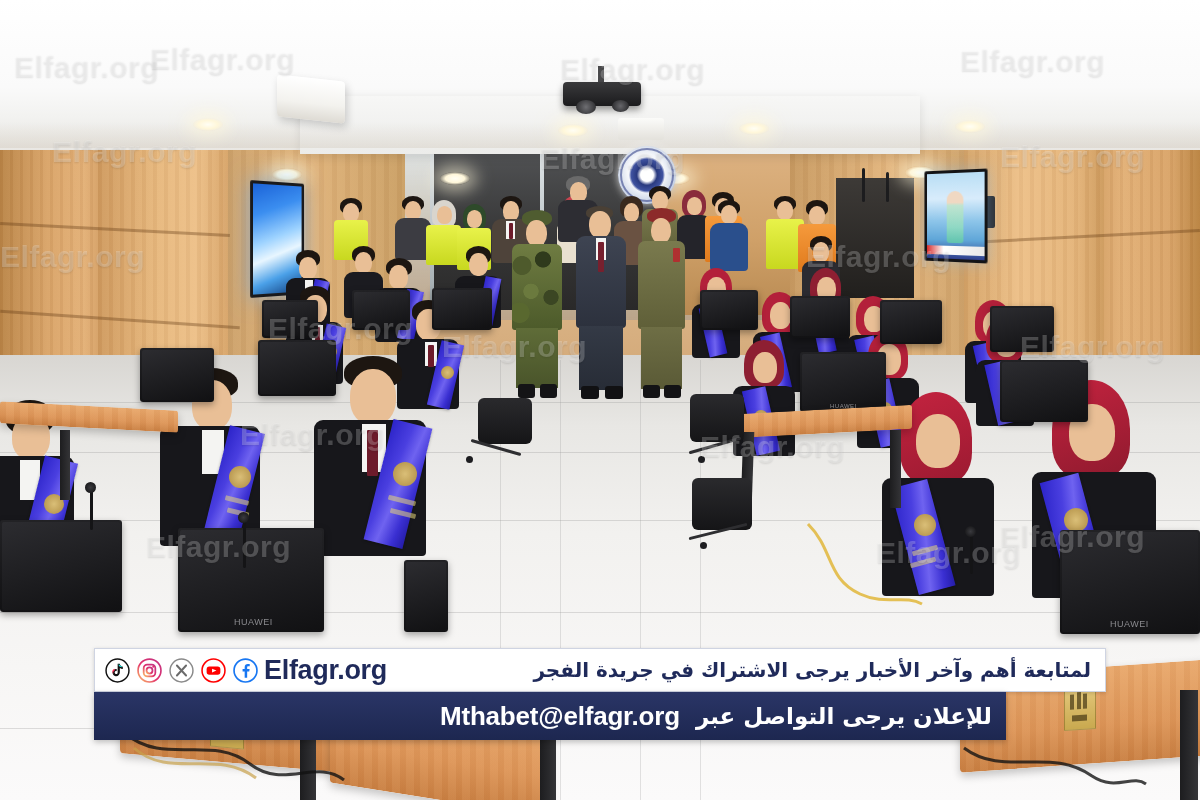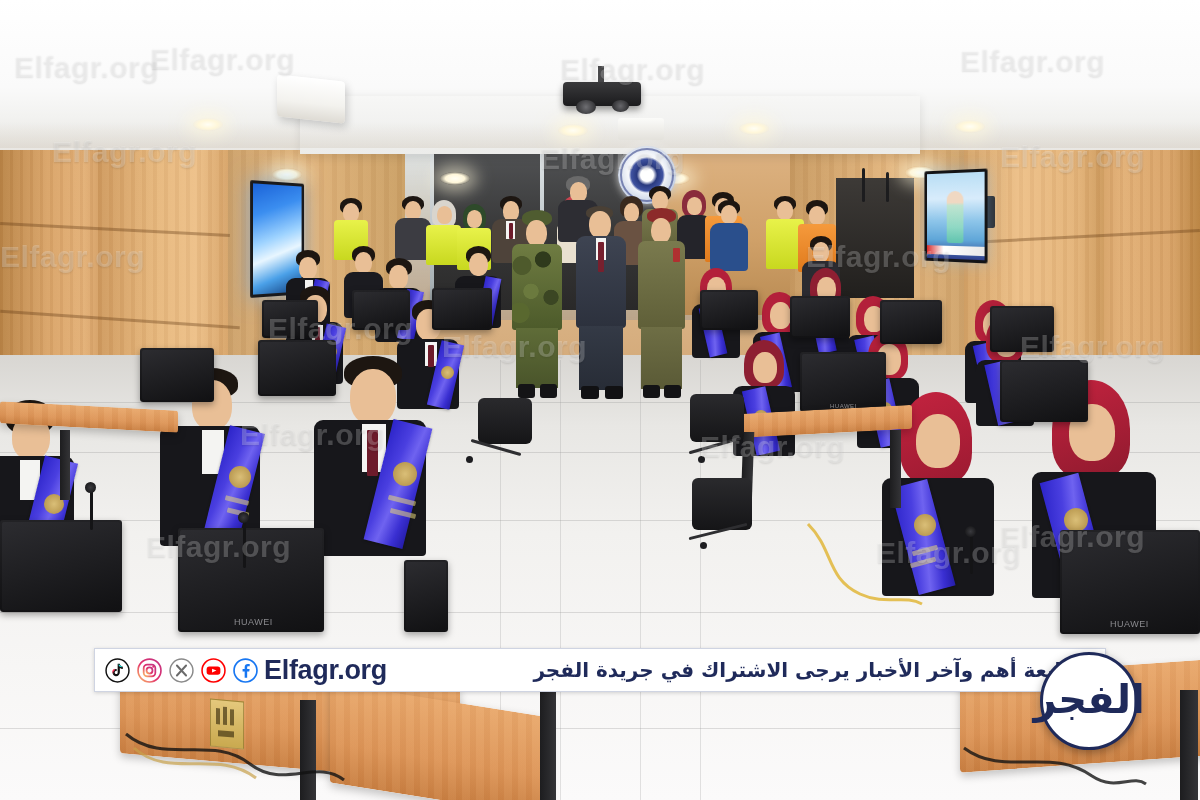--- a/index.html
+++ b/index.html
@@ -793,18 +793,19 @@
             <circle cx="12" cy="12" r="11" fill="#fff" stroke="#1877f2" stroke-width="1.6"></circle>
             <path d="M13.6 19v-6h2l.35-2.4H13.6V9.1c0-.7.2-1.15 1.2-1.15h1.25V5.8c-.22-.03-.96-.1-1.82-.1-1.8 0-3.03 1.1-3.03 3.12V10.6H9.2V13h2v6z" fill="#1877f2"></path>
           </svg>
         </span>
       </div>
 
       <span class="brand-txt">Elfagr.org</span>
       <span class="ar1">لمتابعة أهم وآخر الأخبار يرجى الاشتراك في جريدة الفجر</span>
     </div>
 
-
-    <div class="logo-badge">
-      <span class="logo-ar">الفجر</span>
-    </div>
+    <div class="banner-blue">
+      <span class="mail-txt">Mthabet@elfagr.org</span>
+      <span class="ar2">للإعلان يرجى التواصل عبر</span>
+    </div>
+
   </div>
 </div>
 
 </body></html>

